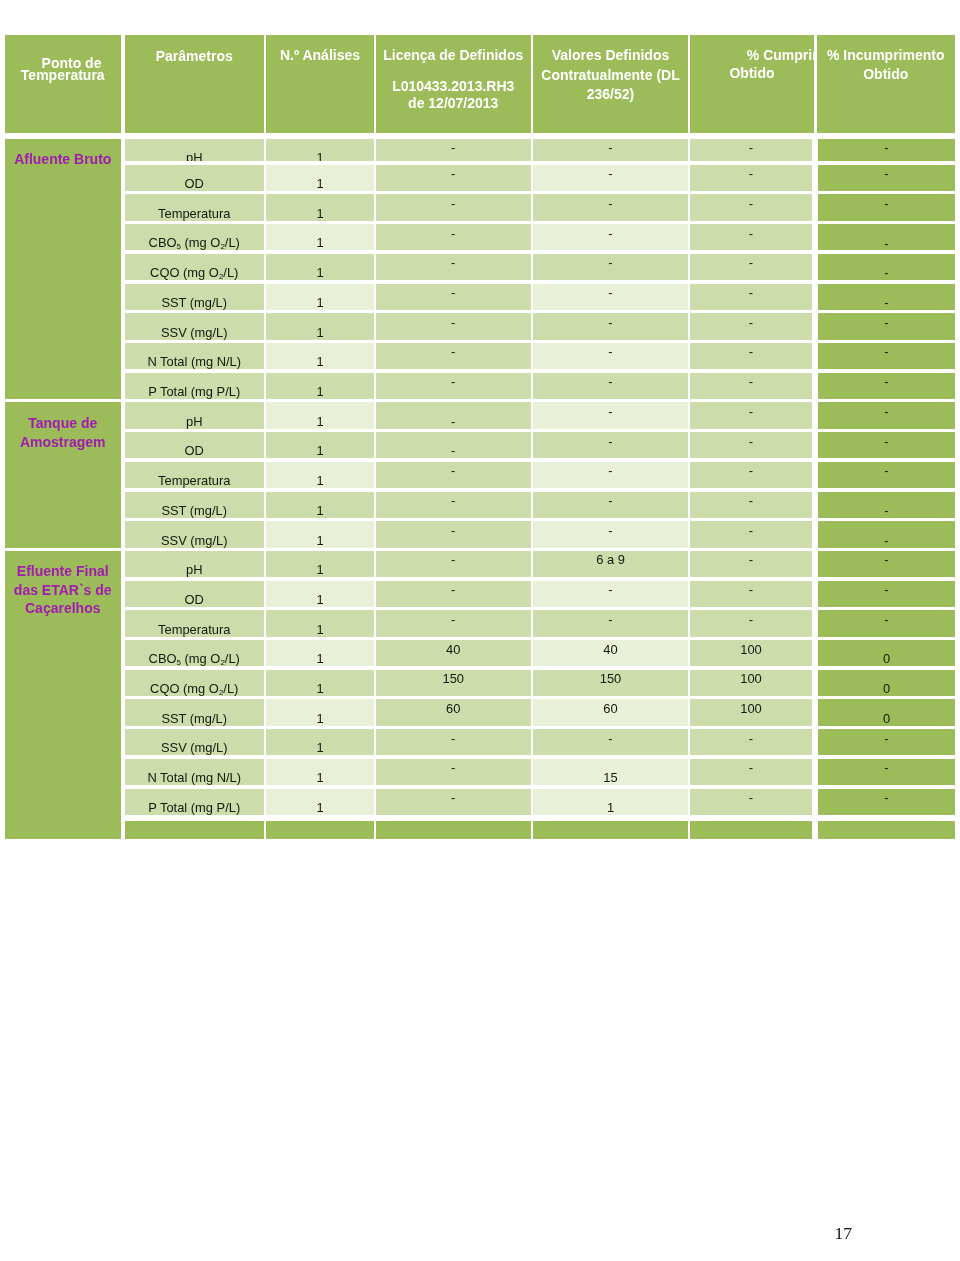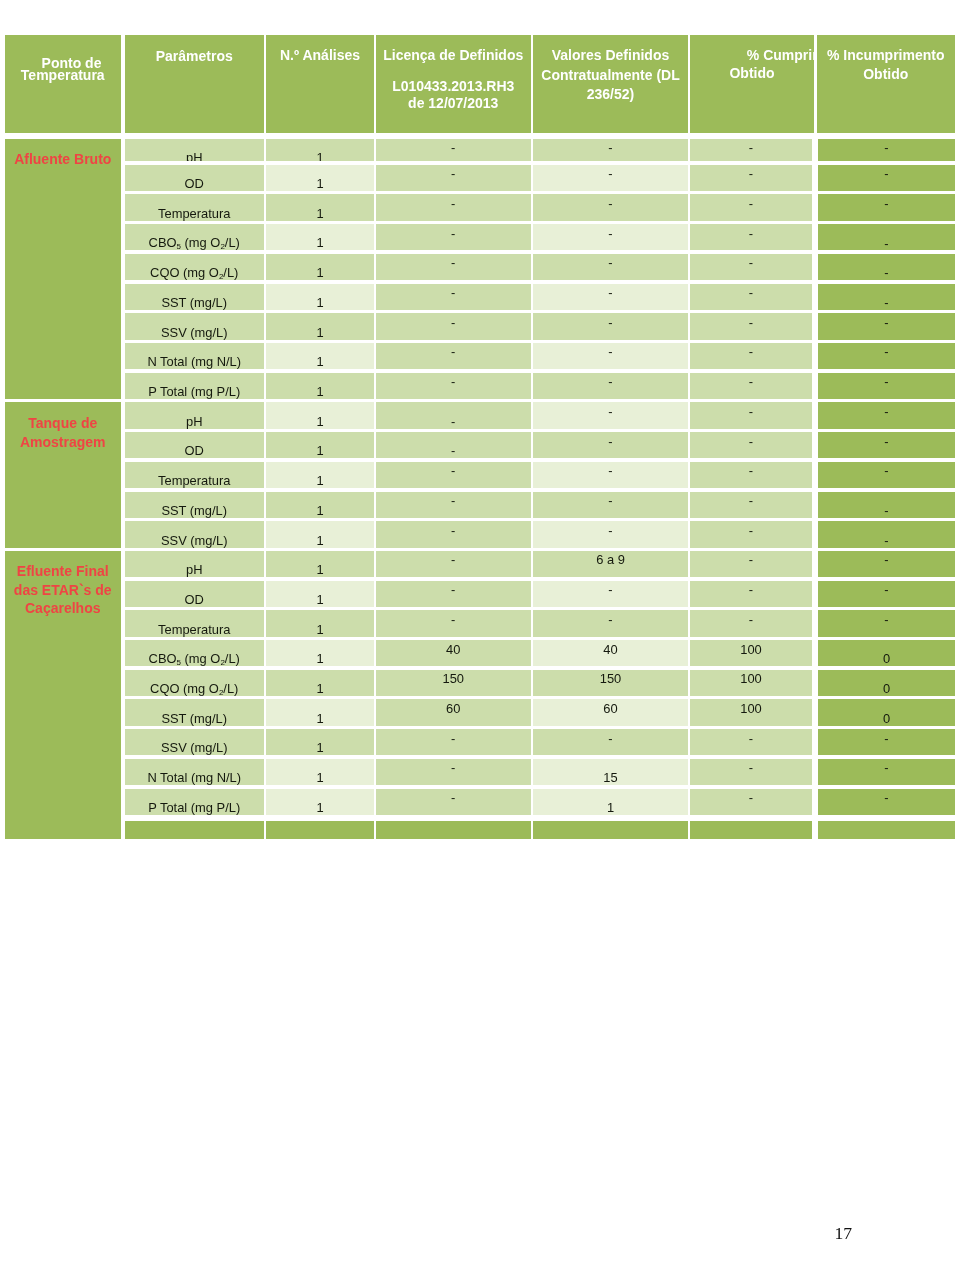--- a/index.html
+++ b/index.html
@@ -15,21 +15,21 @@
   #doc-title .sc{font-size:13.6px;}
 
   
   .cellbg{position:absolute;}
   .g-dark{background:#9CBB59;}
   .g-light{background:#CCDDAB;}
   .g-pale{background:#E8F0D7;}
 
   .hdrline{position:absolute;text-align:center;color:#ffffff;font-weight:bold;
            font-size:14px;white-space:nowrap;line-height:1;}
-  .grpline{position:absolute;text-align:center;color:#ef4444;font-weight:bold;
+  .grpline{position:absolute;text-align:center;color:#a21caf;font-weight:bold;
            font-size:14px;white-space:nowrap;line-height:1;}
   .valline{position:absolute;text-align:center;color:#15190e;
            font-size:12.9px;white-space:nowrap;line-height:1;}
   .sub{font-size:0.62em;vertical-align:-0.2em;}
 
   
   #footnote{position:absolute;color:#141414;font-size:14.2px;white-space:nowrap;
             line-height:1;}
   #pagenum{position:absolute;color:#111111;font-family:"Liberation Serif", serif;
            font-size:17.6px;white-space:nowrap;line-height:1;}

